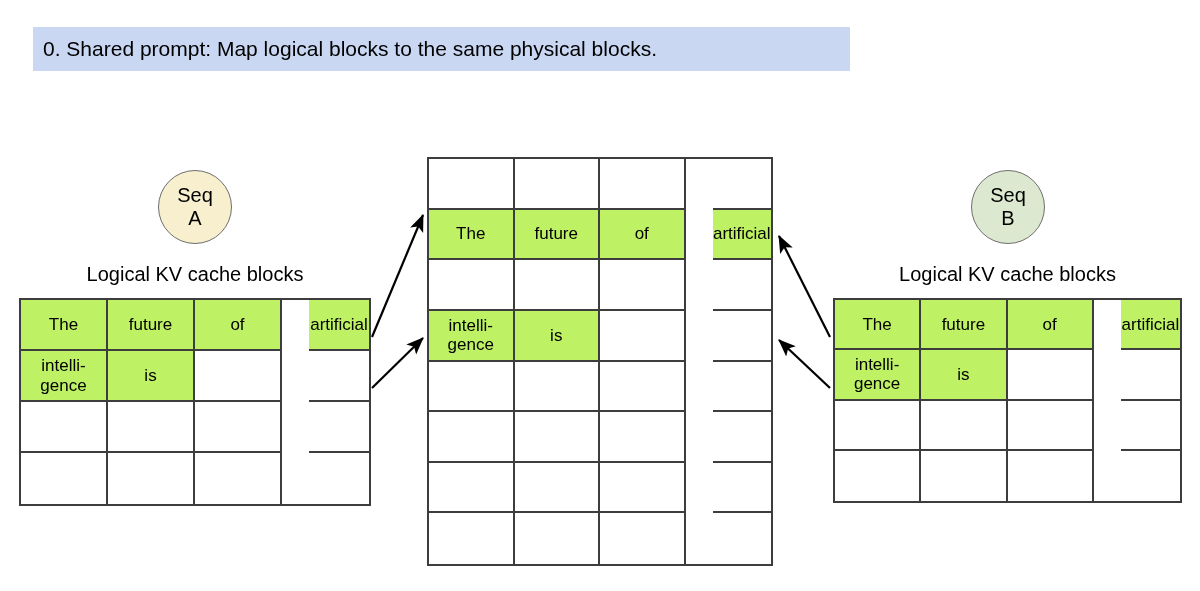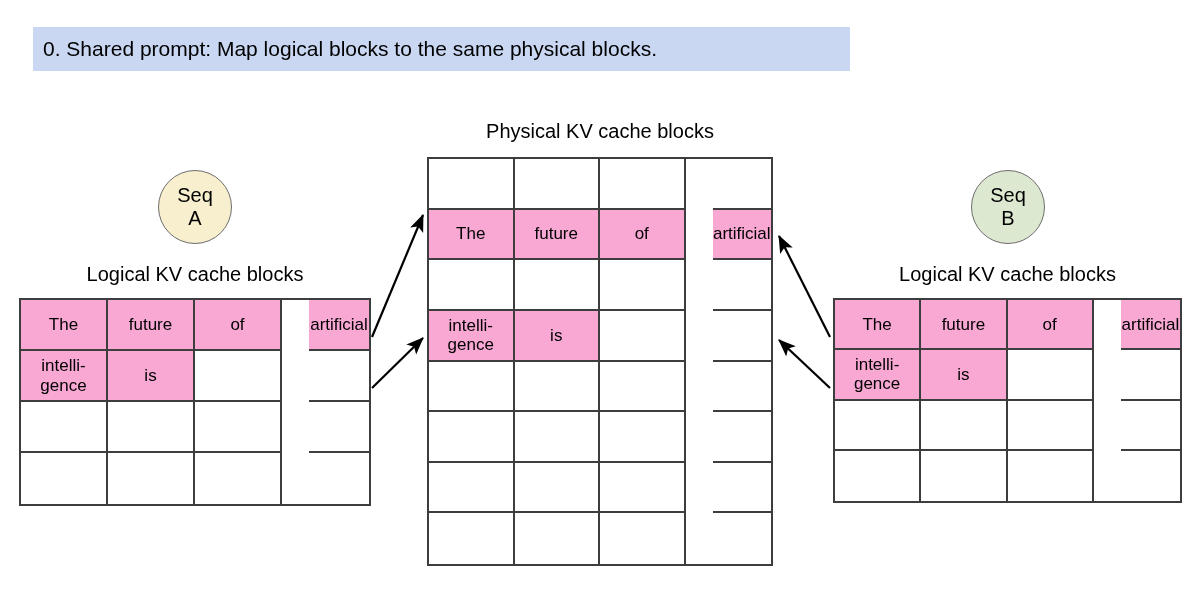--- a/index.html
+++ b/index.html
@@ -88,21 +88,21 @@
     display: flex;
     align-items: center;
     justify-content: center;
     text-align: center;
     font-size: 17px;
     line-height: 1.12;
     padding: 1px 2px;
     overflow: hidden;
     white-space: pre-line;
   }
-  .cell.filled { background: #f9a8d4; }
+  .cell.filled { background: #bef264; }
   .cell.lastcol { border-right: none; margin-left: 27px; }
   .cell.lastrow { border-bottom: none; }
 
   #grid-logical-a {
     left: 19px; top: 298px;
     width: 352px; height: 208px;
     grid-template-columns: repeat(4, 1fr);
     grid-template-rows: repeat(4, 1fr);
   }
   #grid-logical-b {
@@ -129,21 +129,20 @@
 </style>
 </head>
 <body>
 
 <div id="stage">
 
   <div class="banner">
     <span class="banner-text">0. Shared prompt: Map logical blocks to the same physical blocks.</span>
   </div>
 
-  <div class="caption" id="caption-physical">Physical KV cache blocks</div>
   <div class="caption" id="caption-logical-a">Logical KV cache blocks</div>
   <div class="caption" id="caption-logical-b">Logical KV cache blocks</div>
 
   <div class="seq-circle" id="seq-a">
     <span>Seq</span>
     <span>A</span>
   </div>
   <div class="seq-circle" id="seq-b">
     <span>Seq</span>
     <span>B</span>

